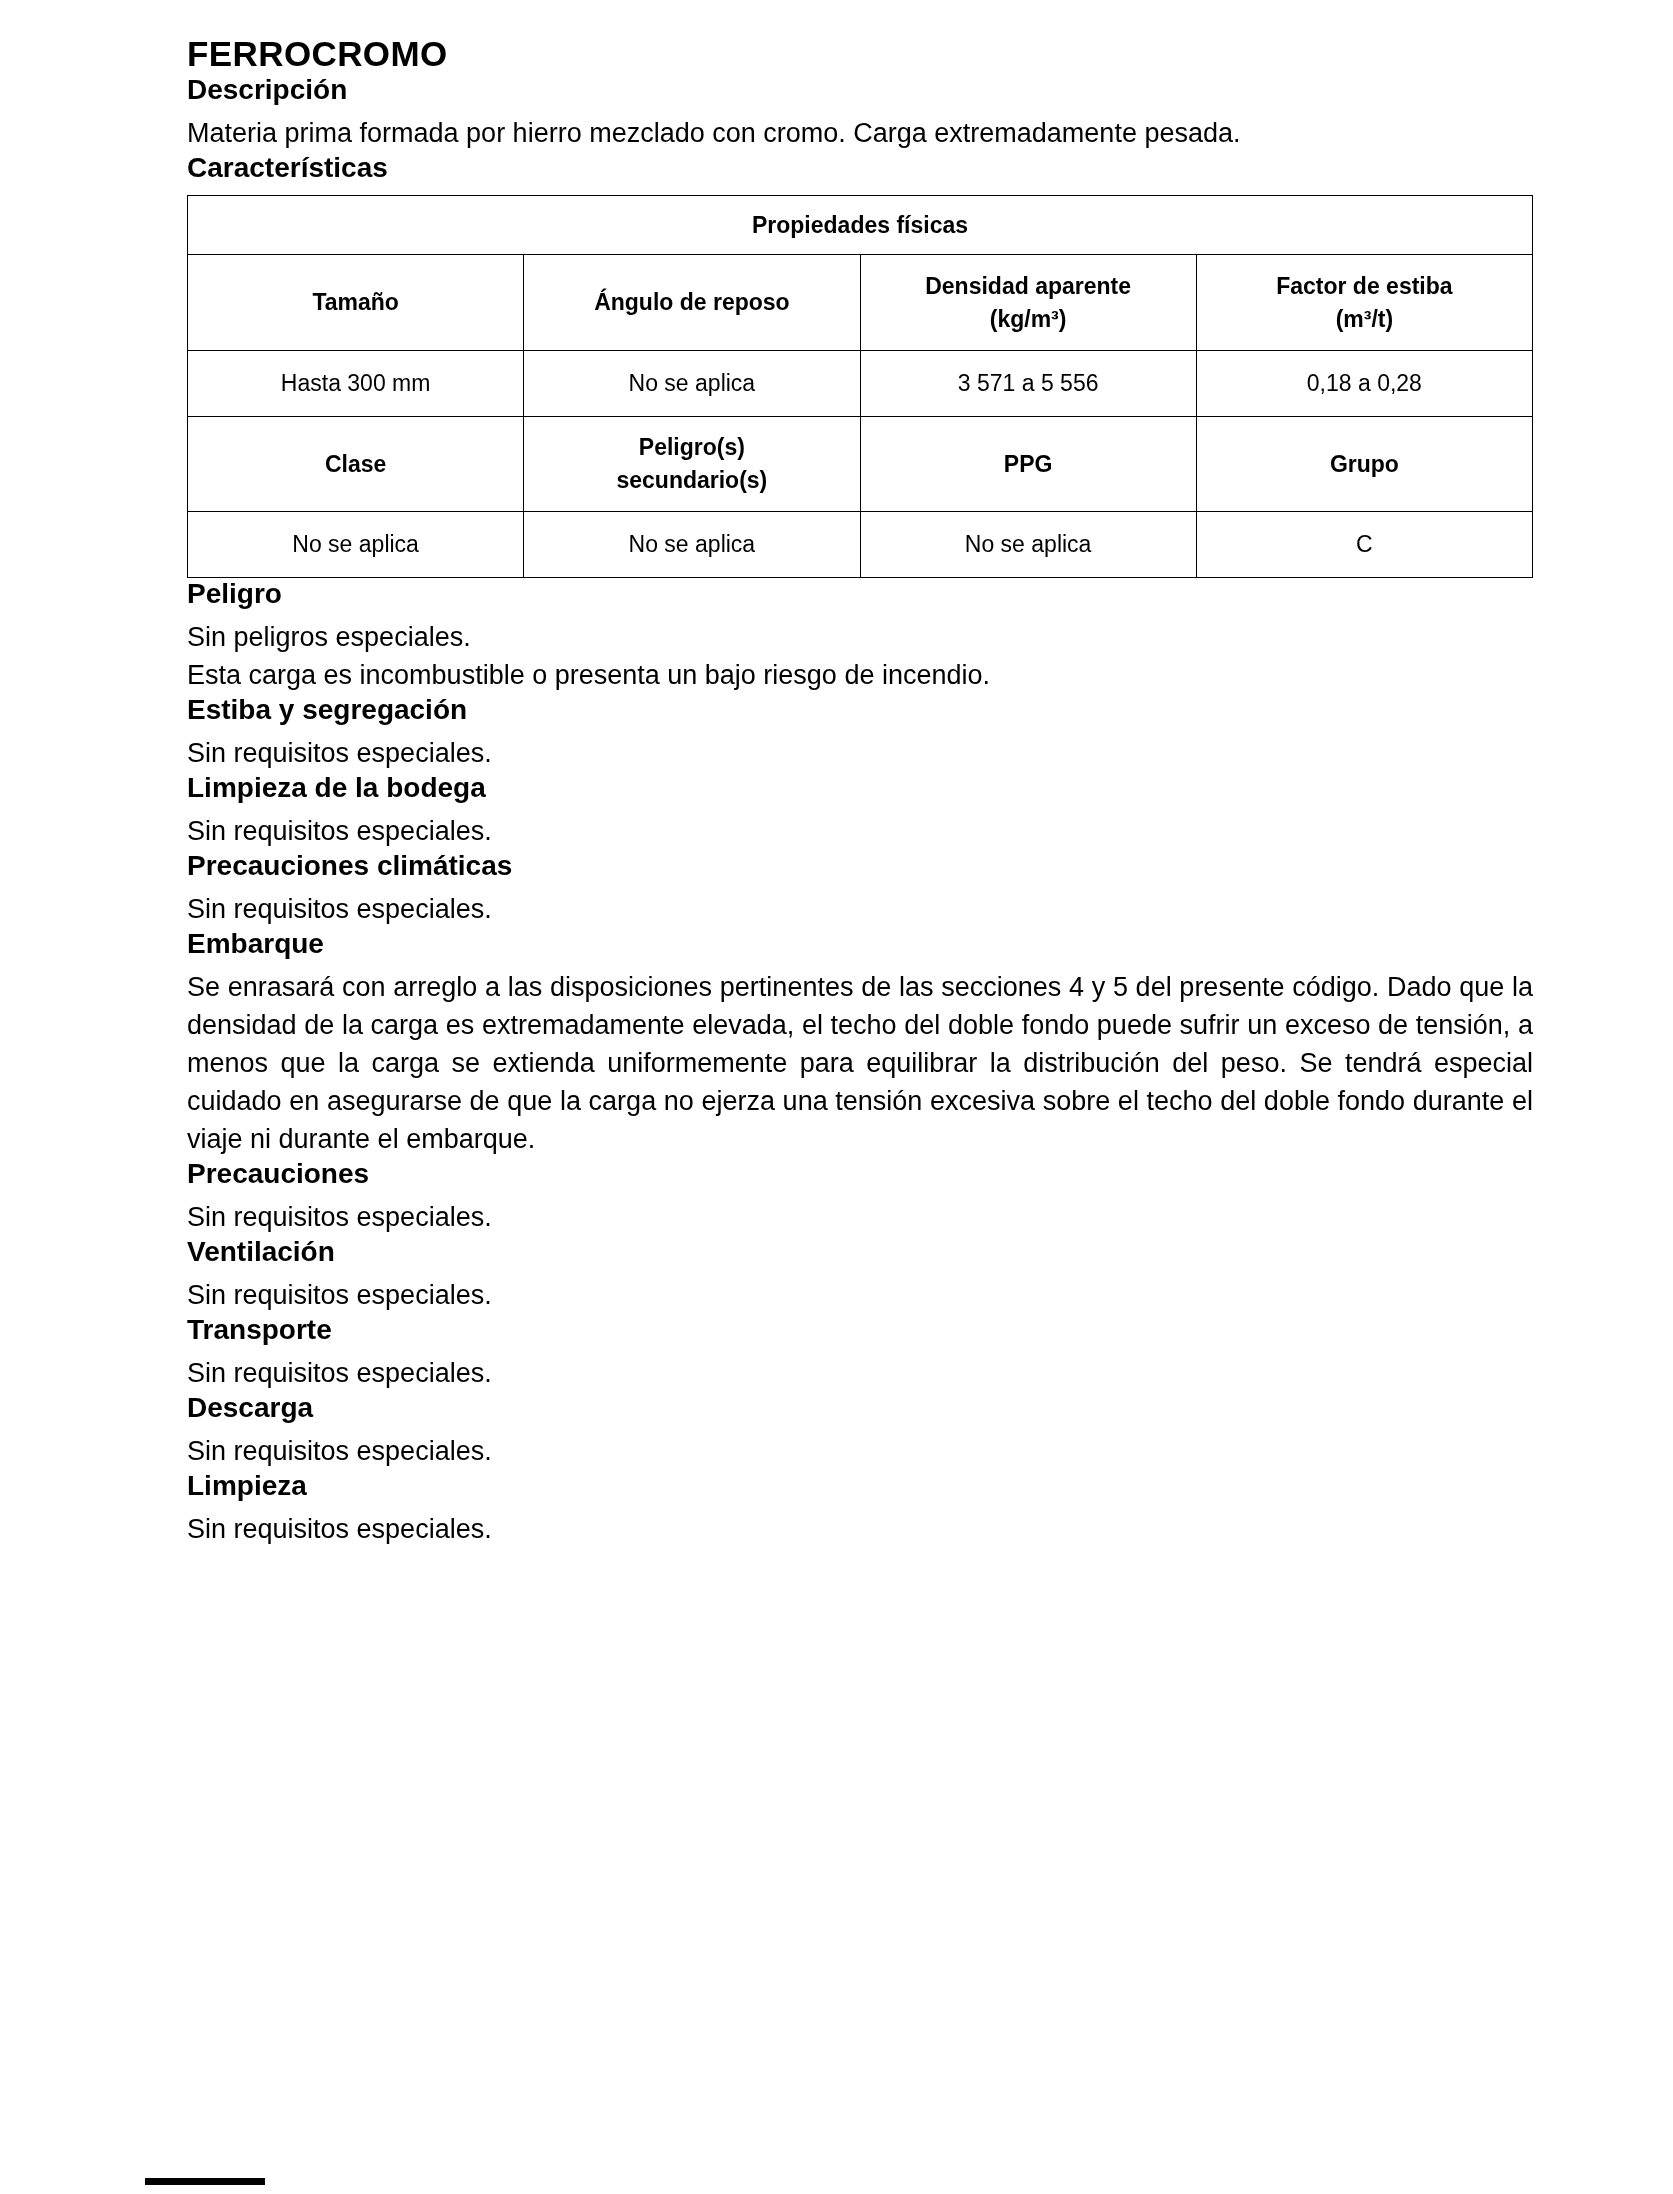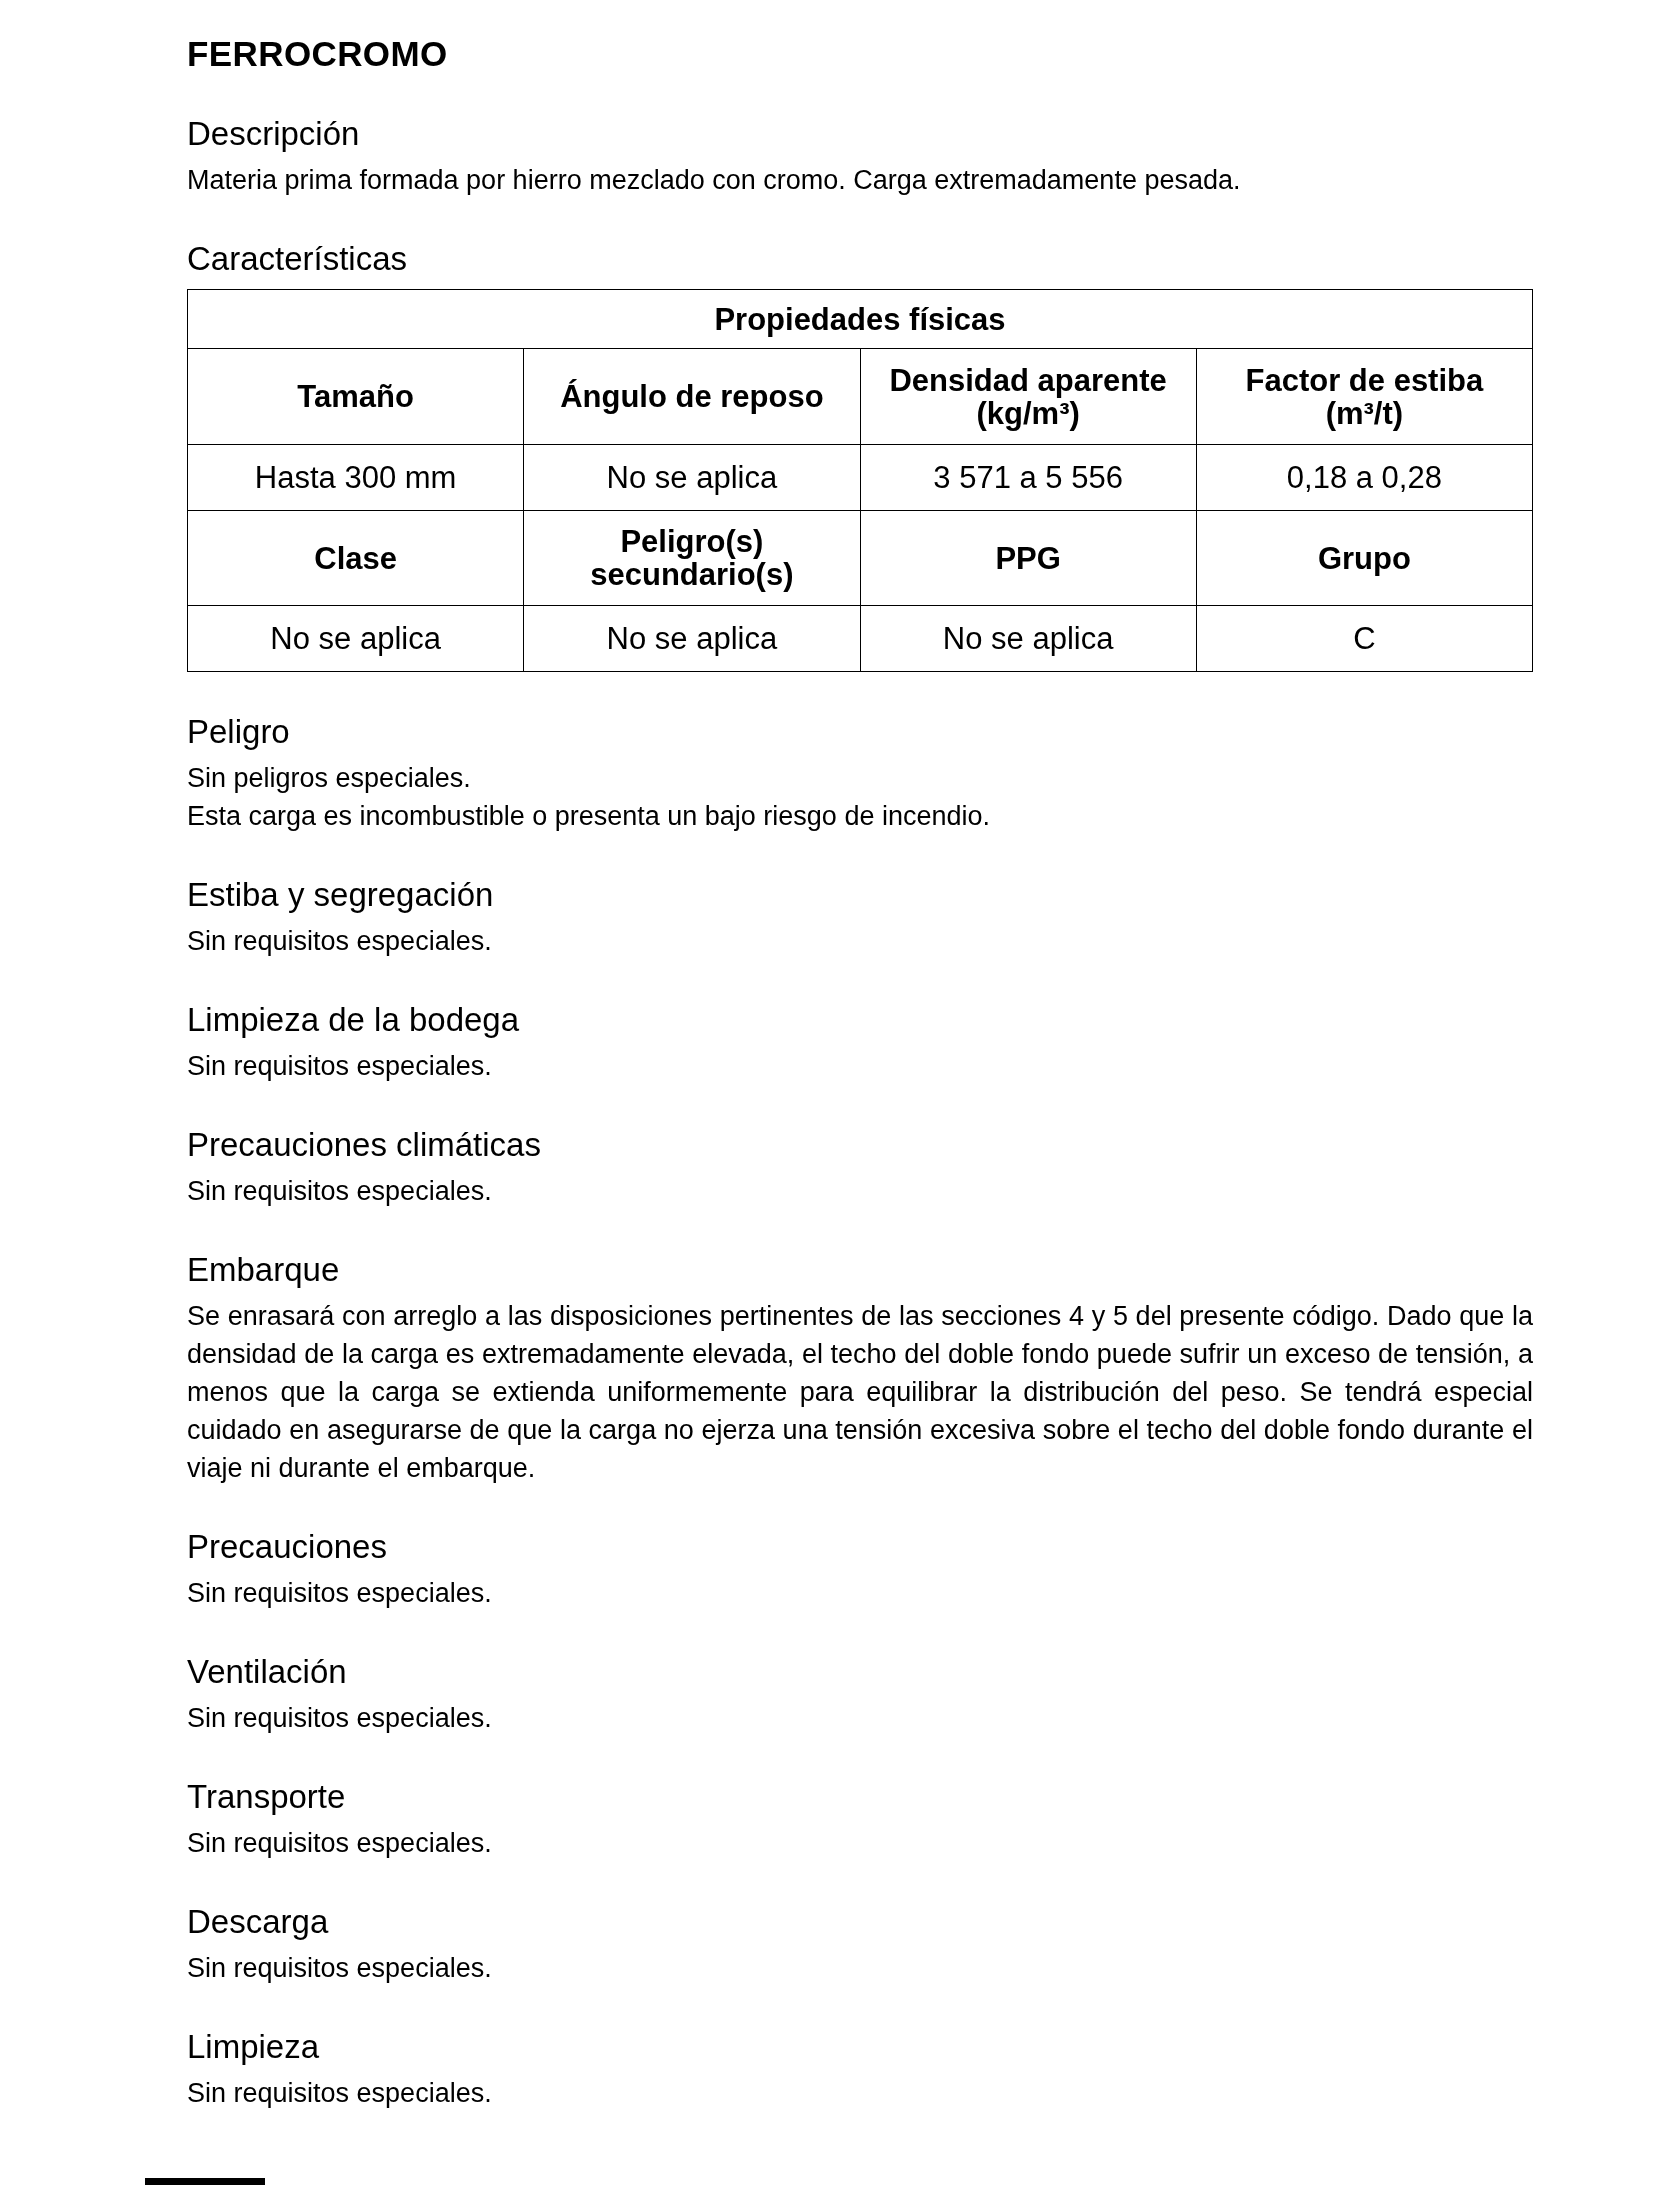--- a/index.html
+++ b/index.html
@@ -19,41 +19,40 @@
     height: 2194px;
     padding: 28px 140px 0 187px;
   }
   .doc-title {
     font-size: 35px;
     font-weight: bold;
     letter-spacing: 0.4px;
     margin-top: 6.3px;
   }
   h2.sec-heading {
-    font-size: 33px;
-    font-weight: normal;
-    margin-top: 41px;
+    font-size: 28px;
+    font-weight: bold;
     margin-bottom: 8px;
   }
   p.body-text {
     font-size: 27px;
     line-height: 38px;
   }
   p.justified { text-align: justify; }
   table.props-table {
     width: 100%;
     border-collapse: collapse;
     margin-top: 11px;
     table-layout: fixed;
   }
   table.props-table td {
     border: 1.6px solid #000;
     text-align: center;
     vertical-align: middle;
-    font-size: 31px;
+    font-size: 23px;
     line-height: 33px;
     padding: 14.2px 8px;
   }
   table.props-table td.span-head,
   table.props-table td.col-head {
     font-weight: bold;
   }
   table.props-table td.span-head { padding: 12.6px 8px; }
   table.props-table td.data-cell { padding: 16px 8px; }
   .bottom-mark {

